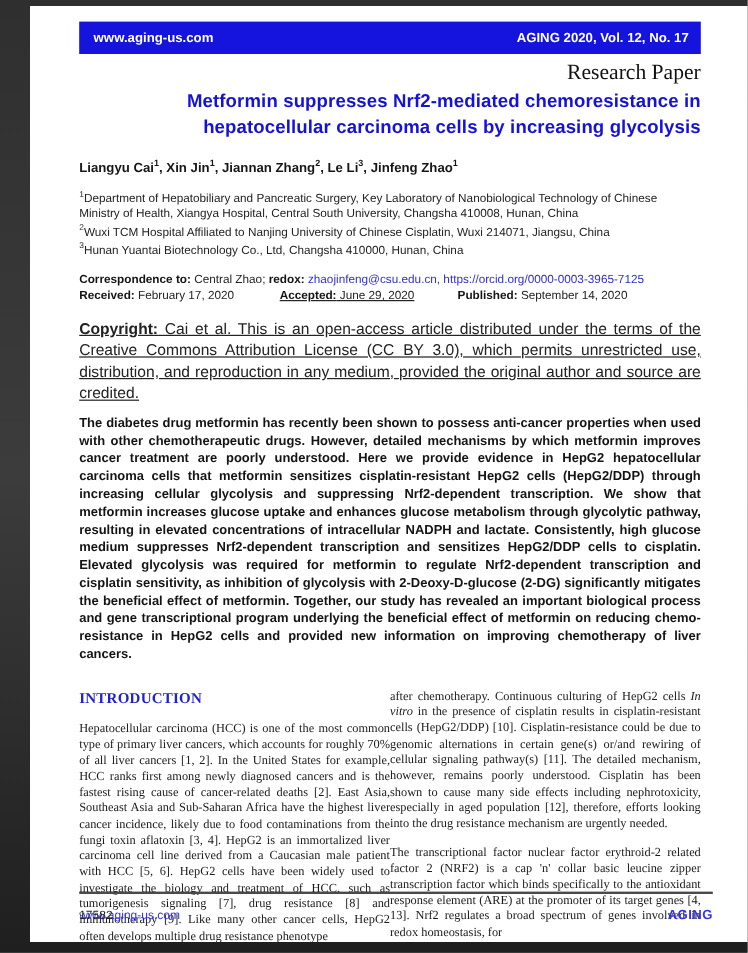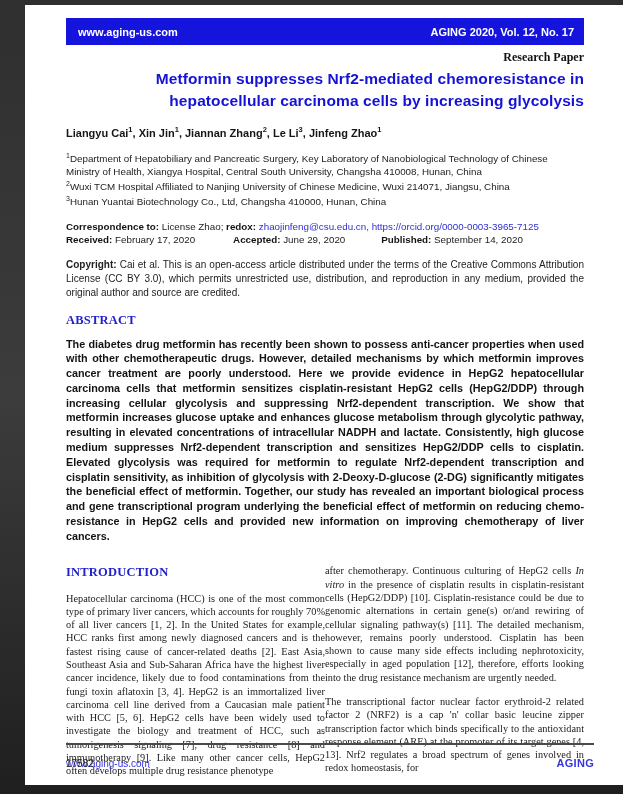--- a/index.html
+++ b/index.html
@@ -21,38 +21,38 @@
   }
   
   .bar {
     background:#1414dc; color:#ffffff;
     display:flex; justify-content:space-between; align-items:center;
     height:27px; padding:0 10px 0 12px;
     font-size:11px; font-weight:bold;
   }
   .research-paper {
     text-align:right; font-family:"Liberation Serif", serif;
-    font-weight:bold; font-size:12px; color:#111;
+    font-weight:normal; font-size:18px; color:#111;
     margin-top:5px;
   }
   .title {
     color:#1512d6; font-weight:bold; font-size:15.5px; line-height:1.42;
     margin-top:3px; letter-spacing:0.1px;text-align:right;
   }
   .authors { margin-top:13px; font-size:11px; font-weight:bold; color:#161616; }
   .authors sup { font-size:7.5px; }
   .affiliations { margin-top:12px; font-size:9.8px; color:#222; line-height:1.38; }
   .affiliations sup { font-size:7px; }
   .meta { margin-top:11px; font-size:9.8px; color:#222; line-height:1.36; }
   .meta b { color:#141414;text-align:right; }
   .meta a, .link { color:#2f2fd0; cursor:pointer; }
   .dates { display:flex; }
-  .dates .pair2 { margin-left:38px; }
+  .dates .pair2 { margin-left:38px;text-decoration:underline; }
   .dates .pair3 { margin-left:36px; }
-  .copyright { margin-top:12px; font-size:10px; color:#222; line-height:1.38; text-align:justify; }
+  .copyright { margin-top:12px; font-size:13px; color:#222; line-height:1.38; text-align:justify;text-decoration:underline; }
   .section-head {
     font-family:"Liberation Serif", serif; font-weight:bold;
     color:#2222cc; font-size:12.5px; margin-top:13px; letter-spacing:0.2px;
   }
   .abstract {
     margin-top:9px; font-size:10.8px; font-weight:bold; color:#141414;
     line-height:1.37; text-align:justify;
   }
   .columns {
     display:flex; margin-top:21px;
@@ -89,40 +89,39 @@
   <div class="research-paper">Research Paper</div>
 
   <div class="title">Metformin suppresses Nrf2-mediated chemoresistance in hepatocellular carcinoma cells by increasing glycolysis</div>
 
   <div class="authors">
     <span><span>Liangyu Cai</span><sup>1</sup><span>, </span></span><span><span>Xin Jin</span><sup>1</sup><span>, </span></span><span><span>Jiannan Zhang</span><sup>2</sup><span>, </span></span><span><span>Le Li</span><sup>3</sup><span>, </span></span><span><span>Jinfeng Zhao</span><sup>1</sup><span></span></span>
   </div>
 
   <div class="affiliations">
     <div><sup>1</sup><span>Department of Hepatobiliary and Pancreatic Surgery, Key Laboratory of Nanobiological Technology of Chinese Ministry of Health, Xiangya Hospital, Central South University, Changsha 410008, Hunan, China</span></div>
-    <div><sup>2</sup><span>Wuxi TCM Hospital Affiliated to Nanjing University of Chinese Medicine, Wuxi 214071, Jiangsu, China</span></div>
+    <div><sup>2</sup><span>Wuxi TCM Hospital Affiliated to Nanjing University of Chinese Cisplatin, Wuxi 214071, Jiangsu, China</span></div>
     <div><sup>3</sup><span>Hunan Yuantai Biotechnology Co., Ltd, Changsha 410000, Hunan, China</span></div>
   </div>
 
   <div class="meta">
     <div>
-      <b>Correspondence to:</b><span> License Zhao; </span><b>redox:</b><span> </span><a class="link">zhaojinfeng@csu.edu.cn, https://orcid.org/0000-0003-3965-7125</a>
+      <b>Correspondence to:</b><span> Central Zhao; </span><b>redox:</b><span> </span><a class="link">zhaojinfeng@csu.edu.cn, https://orcid.org/0000-0003-3965-7125</a>
     </div>
     <div class="dates">
       <span class="pair1"><b>Received:</b><span> February 17, 2020</span></span>
       <span class="pair2"><b>Accepted:</b><span> June 29, 2020</span></span>
       <span class="pair3"><b>Published:</b><span> September 14, 2020</span></span>
     </div>
   </div>
 
   <div class="copyright">
     <b>Copyright:</b><span> Cai et al. This is an open-access article distributed under the terms of the Creative Commons Attribution License (CC BY 3.0), which permits unrestricted use, distribution, and reproduction in any medium, provided the original author and source are credited.</span>
   </div>
 
-  <div class="section-head">ABSTRACT</div>
 
   <div class="abstract">The diabetes drug metformin has recently been shown to possess anti-cancer properties when used with other chemotherapeutic drugs. However, detailed mechanisms by which metformin improves cancer treatment are poorly understood. Here we provide evidence in HepG2 hepatocellular carcinoma cells that metformin sensitizes cisplatin-resistant HepG2 cells (HepG2/DDP) through increasing cellular glycolysis and suppressing Nrf2-dependent transcription. We show that metformin increases glucose uptake and enhances glucose metabolism through glycolytic pathway, resulting in elevated concentrations of intracellular NADPH and lactate. Consistently, high glucose medium suppresses Nrf2-dependent transcription and sensitizes HepG2/DDP cells to cisplatin. Elevated glycolysis was required for metformin to regulate Nrf2-dependent transcription and cisplatin sensitivity, as inhibition of glycolysis with 2-Deoxy-D-glucose (2-DG) significantly mitigates the beneficial effect of metformin. Together, our study has revealed an important biological process and gene transcriptional program underlying the beneficial effect of metformin on reducing chemo-resistance in HepG2 cells and provided new information on improving chemotherapy of liver cancers.</div>
 
   <div class="columns">
     <div class="col">
       <div class="section-head">INTRODUCTION</div>
       <p>Hepatocellular carcinoma (HCC) is one of the most common type of primary liver cancers,  which accounts for roughly 70% of all liver cancers [1, 2].  In the United States for example, HCC ranks first among newly diagnosed cancers and is the fastest rising cause of cancer-related deaths [2]. East Asia, Southeast Asia and Sub-Saharan Africa have the highest liver cancer incidence, likely due to food contaminations from the fungi toxin aflatoxin [3, 4]. HepG2 is an immortalized liver carcinoma cell line derived from a Caucasian male patient with HCC [5, 6]. HepG2 cells have been widely used to investigate the biology and treatment of HCC, such as tumorigenesis signaling [7], drug resistance [8] and immunotherapy [9].  Like many other cancer cells, HepG2 often develops multiple drug resistance phenotype</p>
     </div>
     <div class="col">
       <p><span>after chemotherapy. Continuous culturing of HepG2 cells </span><i>In vitro</i><span> in the presence of cisplatin results in cisplatin-resistant cells (HepG2/DDP) [10]. Cisplatin-resistance could be due to genomic alternations in certain gene(s) or/and rewiring of cellular signaling pathway(s) [11]. The detailed mechanism, however, remains poorly understood. Cisplatin has been shown to cause many side effects including nephrotoxicity, especially in aged population [12], therefore, efforts looking into the drug resistance mechanism are urgently needed.</span></p>

